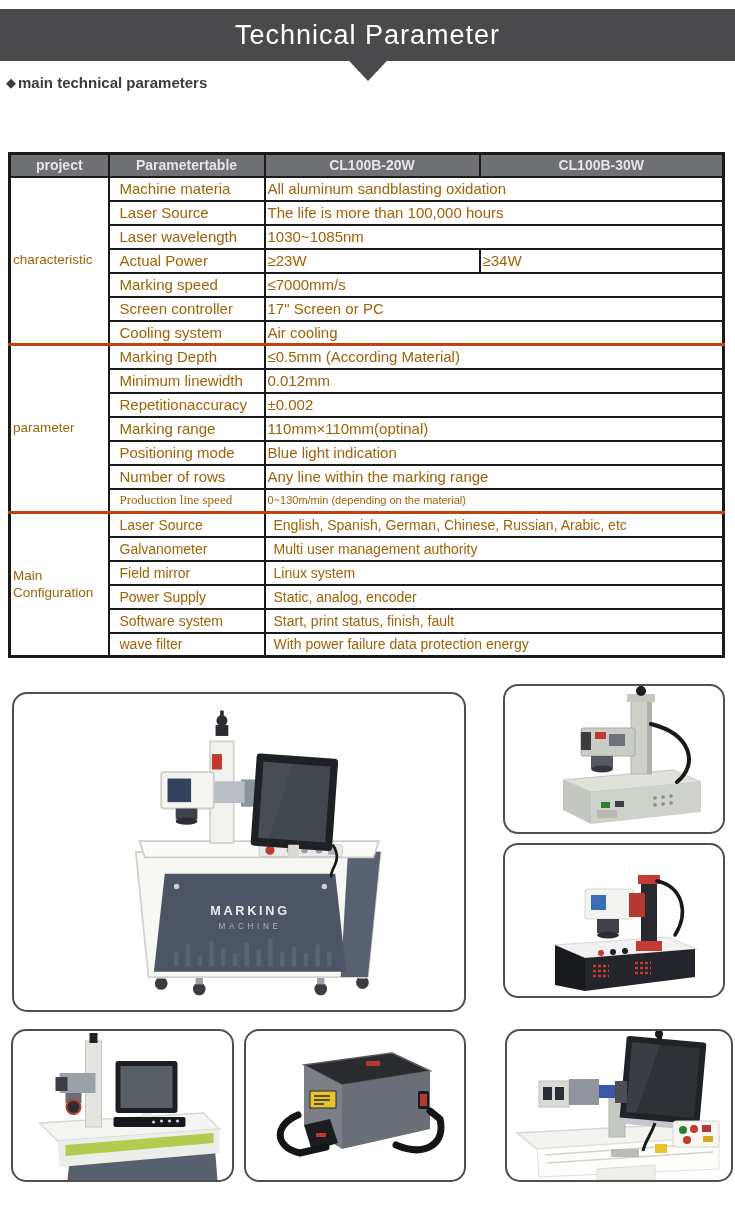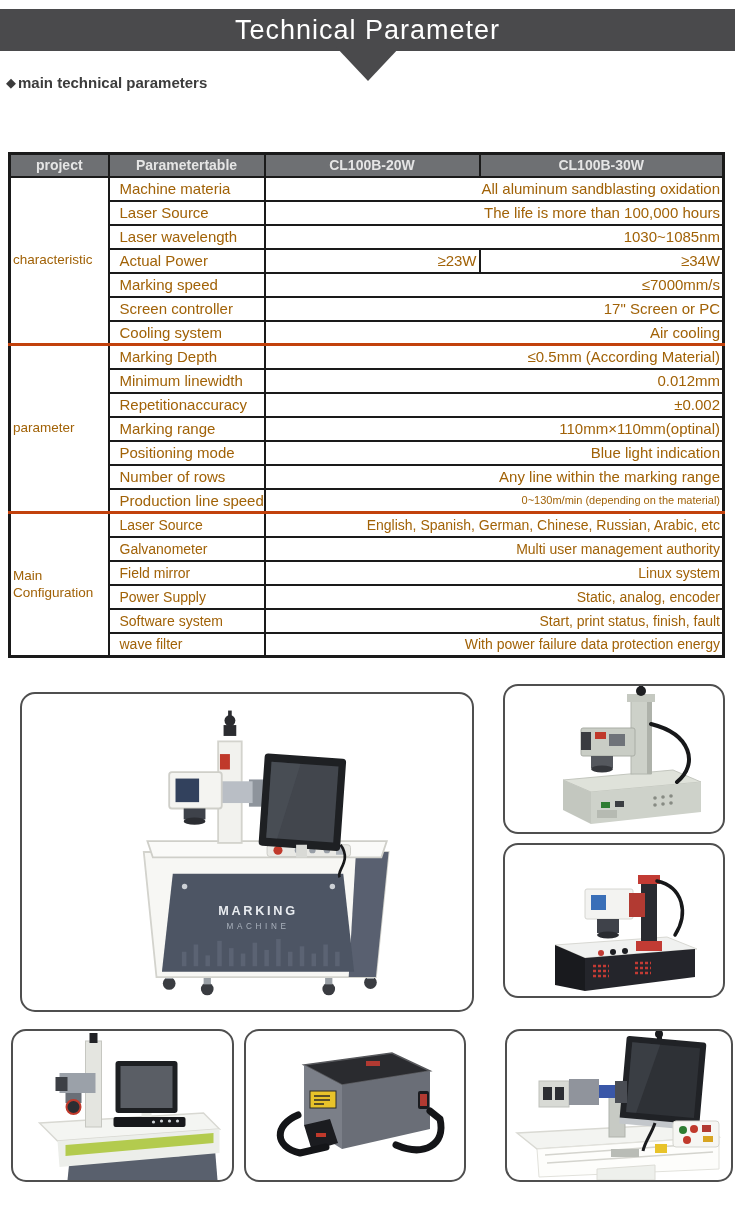--- a/index.html
+++ b/index.html
@@ -1,49 +1,49 @@
 <!DOCTYPE html>
 <html><head>
 <meta charset="utf-8">
 <style>
   * { box-sizing: border-box; }
   html,body { margin:0; padding:0; background:#ffffff; }
   body { font-family:"Liberation Sans","DejaVu Sans",sans-serif; }
   .page { position:relative; width:735px; height:1221px; margin:0 auto; background:#fff; overflow:hidden; }
 
   
-  .banner { position:absolute; top:9px; left:0; width:735px; height:42px; background:#4a4a4c;
+  .banner { position:absolute; top:9px; left:0; width:735px; height:52px; background:#4a4a4c;
             display:flex; align-items:center; justify-content:center; }
   .banner-title { color:#ffffff; font-size:27px; letter-spacing:1px; font-weight:400; }
   .banner-pointer { position:absolute; top:47px; left:50%; transform:translateX(-50%);
             width:0; height:0; border-left:32px solid transparent; border-right:32px solid transparent;
             border-top:34px solid #4a4a4c; }
 
   .section-label { position:absolute; top:74px; left:6px; display:flex; align-items:center;
             font-size:15px; font-weight:700; color:#3c3c3c; }
   .section-label .diamond { font-size:13px; margin-right:2px; color:#3c3c3c; }
 
   
   table.param-table { position:absolute; top:152px; left:8px; width:714px;
             border-collapse:collapse; table-layout:fixed; border:3px solid #1a1a1a; }
   .param-table th, .param-table td { border:2px solid #1a1a1a; height:24px; padding:1px 2px;
             color:#a16207; overflow:hidden; white-space:nowrap; }
   .param-table th { background:#6e7073; color:#e5e5e5; font-size:14px; font-weight:700; text-align:center; height:23px; }
   .group-cell { text-align:left; font-size:13.5px; white-space:normal !important; line-height:1.25; }
   .param-cell { text-align:left; padding-left:10px !important; font-size:15px; }
-  .value-cell { text-align:right; font-size:15px; }
+  .value-cell { text-align:left; font-size:15px; }
   tr.g2 .param-cell { font-size:14px; }
   tr.g2 .value-cell { font-size:14px;padding-left:8px; }
-  tr.small .param-cell { font-size:15px; }
+  tr.small .param-cell { font-size:13px;font-family:Liberation Serif, serif; }
   tr.small .value-cell { font-size:11px; }
   tr.group-start td { border-top:3px solid #c2410c; }
 
   
   .photo { position:absolute; border:2px solid #4f4f4f; border-radius:15px; background:#fff; overflow:hidden; }
-  #photo-big { left:20px;  top:692px;  width:454px; height:320px;padding-left:42px; }
+  #photo-big { left:12px;  top:692px;  width:454px; height:320px;padding-left:42px; }
   #photo-r1  { left:503px; top:684px;  width:222px; height:150px; }
   #photo-r2  { left:503px; top:843px;  width:222px; height:155px; }
   #photo-a   { left:11px;  top:1029px; width:223px; height:153px; }
   #photo-b   { left:244px; top:1029px; width:222px; height:153px; }
   #photo-c   { left:505px; top:1029px; width:228px; height:153px; }
   .photo svg { display:block; width:100%; height:100%; }
   .svg-label { font-family:"Liberation Sans","DejaVu Sans",sans-serif; }
 </style>
 </head>
 <body>

